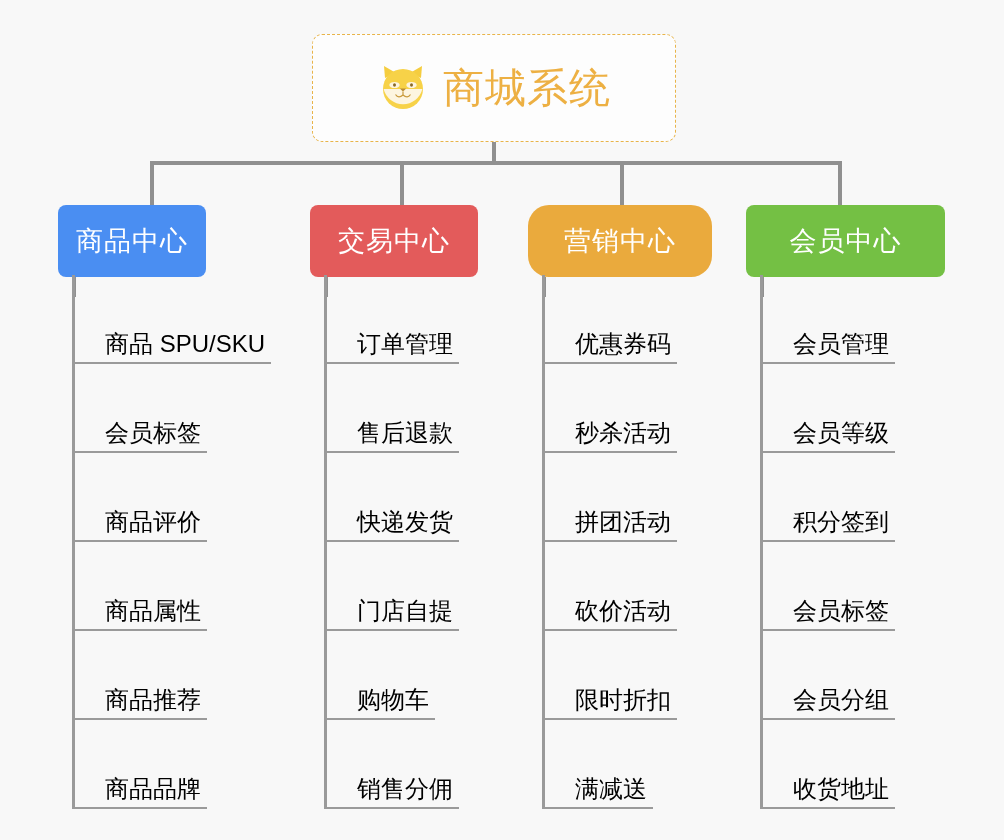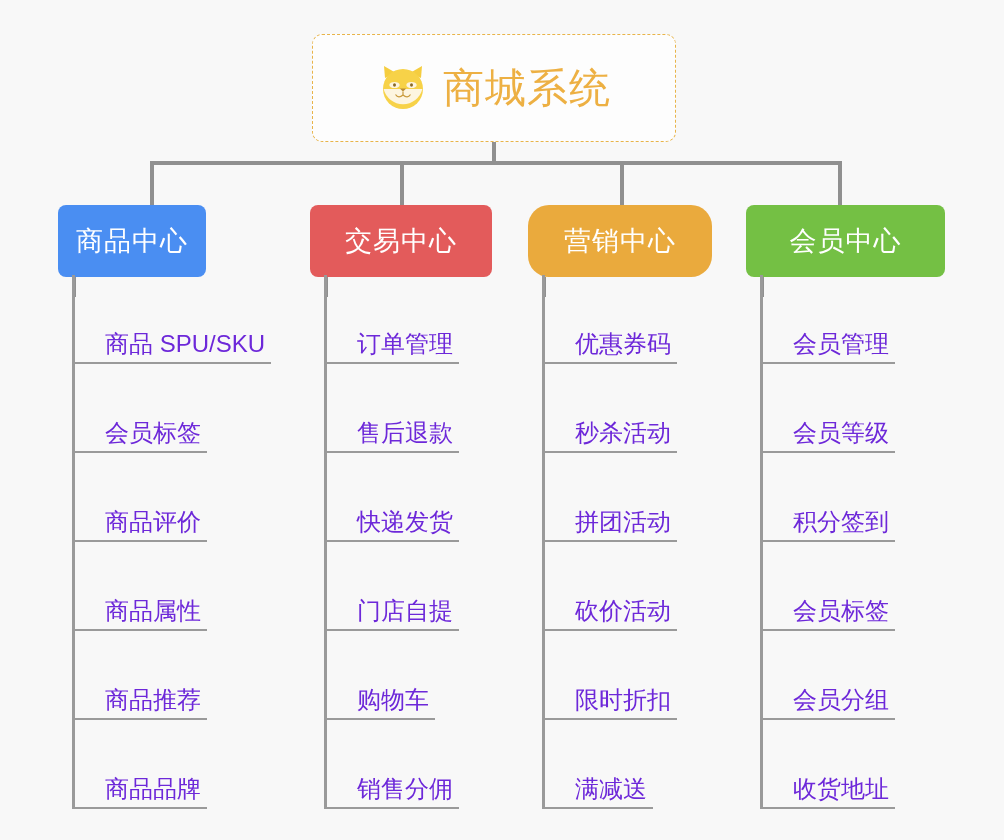--- a/index.html
+++ b/index.html
@@ -86,21 +86,21 @@
     height: 89px;
     box-sizing: border-box;
     border-left: 3px solid #9a9a9a;
     display: flex;
     align-items: flex-end;
   }
   .leaf-label {
     display: inline-block;
     padding: 0 6px 5px 30px;
     font-size: 24px;
-    color: #6d28d9;
+    color: #000000;
     line-height: 1.1;
     white-space: nowrap;
     border-bottom: 2px solid #9a9a9a;
     margin-left: -3px;
     padding-left: 33px;
   }
 </style>
 </head>
 <body>
 
@@ -139,21 +139,21 @@
   <div class="conn conn-horiz" style="left:150px; top:161px; width:692px;"></div>
 
   <div class="conn conn-vert" style="left:150px; top:161px; height:44px;"></div>
   <div class="conn conn-vert" style="left:400px; top:161px; height:44px;"></div>
   <div class="conn conn-vert" style="left:620px; top:161px; height:44px;"></div>
   <div class="conn conn-vert" style="left:838px; top:161px; height:44px;"></div>
 
   <div class="cat-box" style="left: 58px; top: 205px; width: 148px; background: rgb(74, 142, 242);">
     <span>商品中心</span>
   </div>
-  <div class="cat-box" style="left: 310px; top: 205px; width: 182px; background: rgb(227, 91, 91); justify-content: center;">
+  <div class="cat-box" style="left: 310px; top: 205px; width: 168px; background: rgb(227, 91, 91); justify-content: center;">
     <span>交易中心</span>
   </div>
   <div class="cat-box" style="left: 528px; top: 205px; width: 184px; background: rgb(234, 170, 61); border-radius: 21px;">
     <span>营销中心</span>
   </div>
   <div class="cat-box" style="left: 746px; top: 205px; width: 199px; background: rgb(116, 192, 68);">
     <span>会员中心</span>
   </div>
 
   <div class="conn conn-vert" style="left:72px; top:277px; height:20px;"></div>

